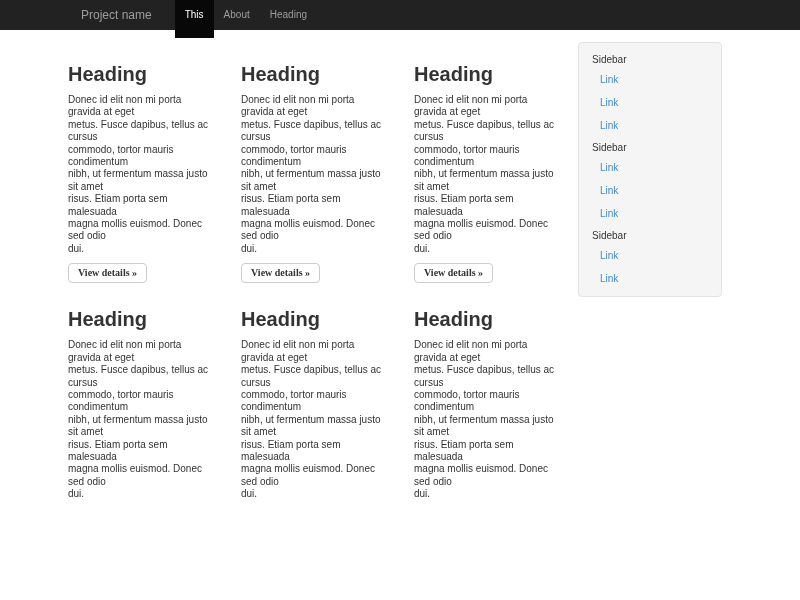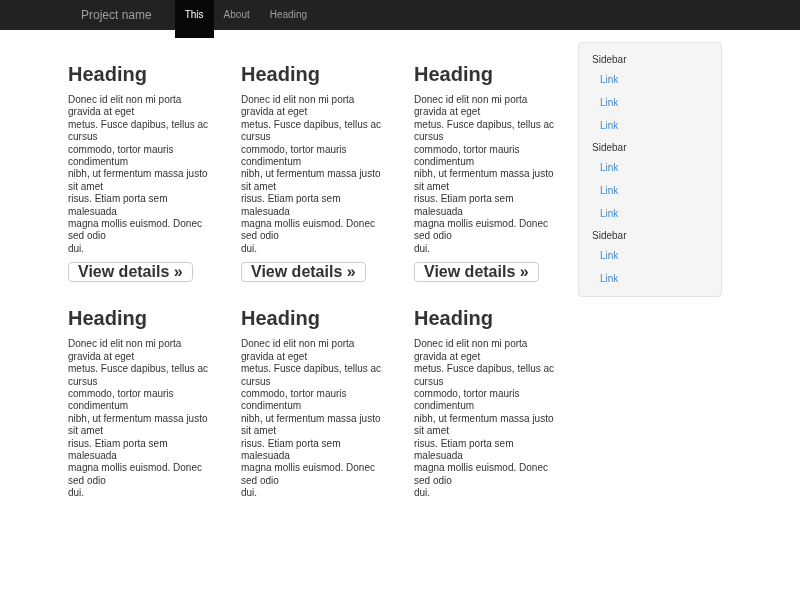--- a/index.html
+++ b/index.html
@@ -94,22 +94,22 @@
     margin: 0 0 7px;
     color: #333;
     white-space: pre-line;
   }
   .btn-default {
     display: inline-block;
     background: #fff;
     border: 1px solid #ccc;
     border-radius: 4px;
     padding: 3px 9px 4px;
-    font-family: Liberation Sans, sans-serif;
-    font-size: 16px;
+    font-family: Liberation Serif, serif;
+    font-size: 10px;
     font-weight: bold;
     color: #333;
     line-height: 11px;
     cursor: pointer;
   }
 
   
   .sidebar {
     width: 144px;
     background: #f5f5f5;

